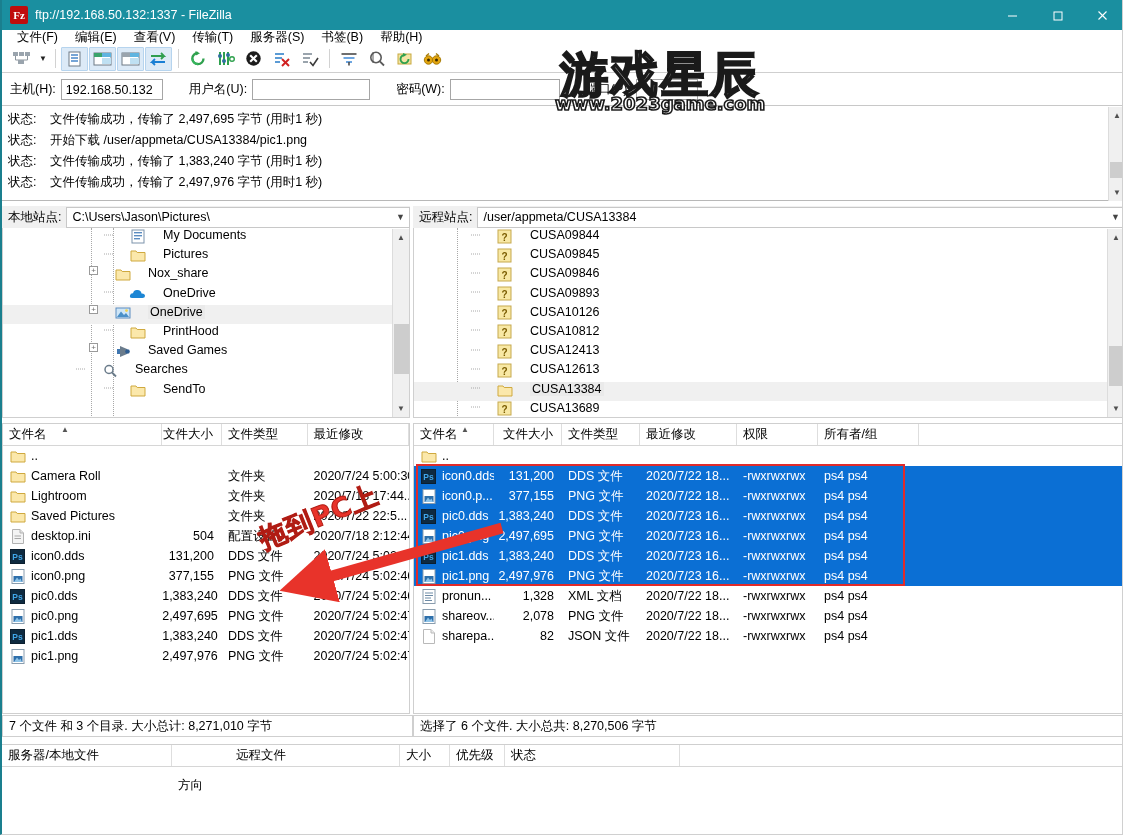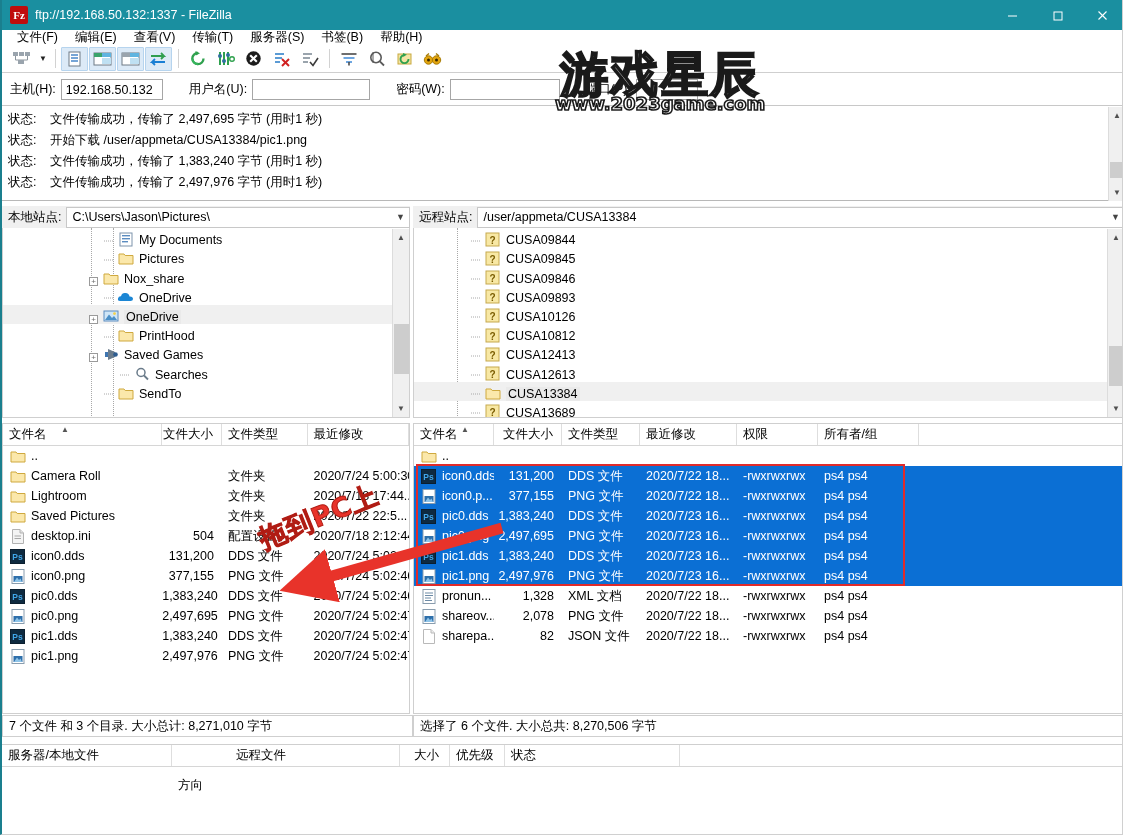--- a/index.html
+++ b/index.html
@@ -153,22 +153,22 @@
   }
 
   
   .treepane {
     position: absolute; top: 228px; height: 190px;
     background: #ffffff; border: 1px solid #cfcfcf; border-top: none;
     overflow: hidden;
   }
   .tree-scroll-area { position: absolute; left: 0; top: 0; bottom: 0; right: 17px; overflow: hidden; }
   .tree-row {
-    height: 19.2px; display: flex; align-items: flex-end; font-size: 12.5px;
-    white-space: nowrap; padding-left: 0;
+    height: 19.2px; display: flex; align-items: flex-start; font-size: 12.5px;
+    white-space: nowrap; padding-left: 0; gap: 12px;
   }
   .tree-row.sel { background: #f0f0f0; }
   .tree-row .expander {
     width: 13px; height: 13px; margin-right: 1px; flex: none;
     display: flex; align-items: center; justify-content: center;
     color: #6d6d6d; font-size: 9px;
   }
   .tree-row .expander.box {
     border: 1px solid #9a9a9a; width: 9px; height: 9px; font-size: 8px;
     line-height: 7px; background: #fff; margin-right: 4px; margin-left: 2px;
@@ -224,21 +224,21 @@
     background: #ffffff; border-top: 1px solid #cfcfcf;
   }
   .qheader {
     display: flex; height: 22px; font-size: 12.5px;
     border-bottom: 1px solid #d6d6d6;
   }
   .qheader .hc {
     display: flex; align-items: center; padding-left: 6px;
     border-right: 1px solid #dedede; white-space: nowrap;
   }
-  .qheader .hc.num { justify-content: flex-end; padding-right: 10px; padding-left: 0; }
+  .qheader .hc.num { justify-content: flex-end; padding-right: 18px; padding-left: 0; }
 
   
   .watermark {
     position: absolute; left: 553px; top: 52px; pointer-events: none;
     text-align: center; z-index: 50;
   }
   .wm-cn {
     font-family: "DejaVu Sans", sans-serif;
     font-size: 48px; font-weight: bold; letter-spacing: 2px;
     color: #ffffff;
@@ -572,21 +572,21 @@
           <span class="expander box" style="margin-left: -14px;">+</span>
           <span style="display: inline-flex; align-items: center; justify-content: center; width: 17px; height: 16px; flex: 0 0 auto; margin-right: 5px;">
             <svg width="16" height="15" viewBox="0 0 16 15">
               <path d="M5 2 L12 5 V10 L5 13 Z" fill="#6b7c8c"></path>
               <path d="M2 5 H5 V10 H2 Z" fill="#3f76b0"></path>
               <circle cx="12.5" cy="7.5" r="2.3" fill="#2e5d91"></circle>
             </svg>
           </span>
           <span class="tree-label">Saved Games</span>
         </div>
-        <div class="tree-row" style="padding-left: 116px;">
+        <div class="tree-row" style="padding-left: 72px;">
           <span class="expander">
             <svg width="12" height="12">
               <line x1="0" y1="6" x2="10" y2="6" stroke="#a8a8a8" stroke-dasharray="1,1"></line>
             </svg>
           </span>
           <span style="display: inline-flex; align-items: center; justify-content: center; width: 17px; height: 16px; flex: 0 0 auto; margin-right: 5px;">
             <svg width="16" height="15" viewBox="0 0 16 15">
               <circle cx="7" cy="6.5" r="4" fill="none" stroke="#6a7b8a" stroke-width="1.5"></circle>
               <line x1="10" y1="9.5" x2="14" y2="13.5" stroke="#6a7b8a" stroke-width="1.8"></line>
             </svg>

